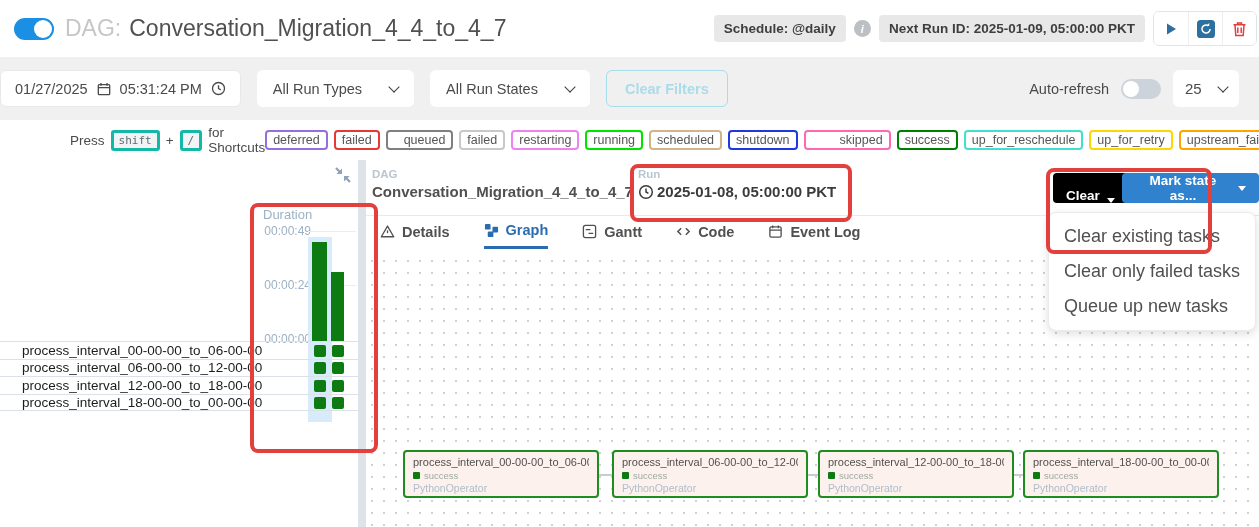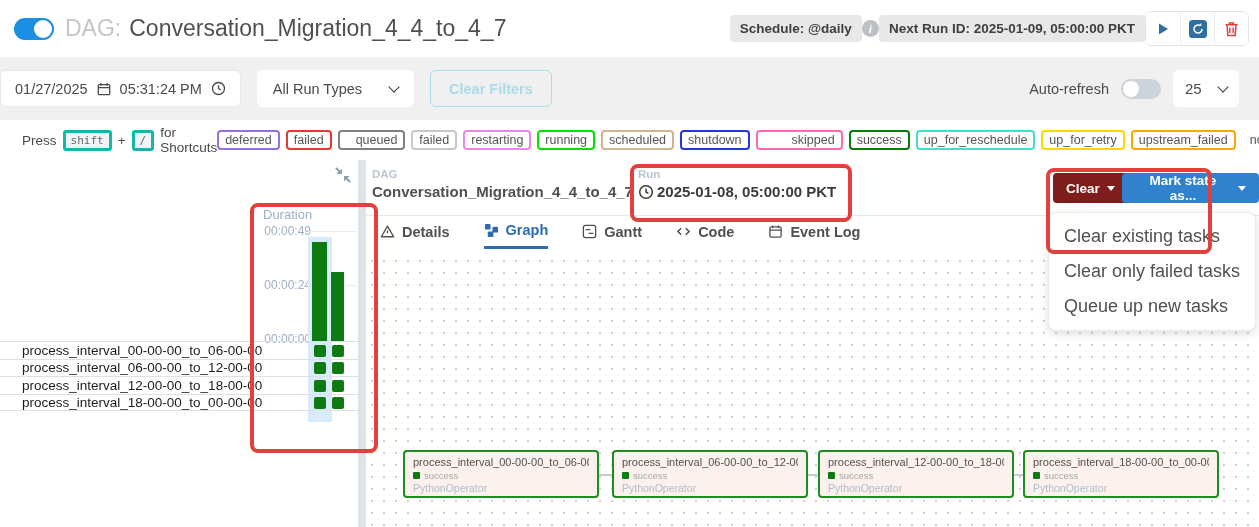--- a/index.html
+++ b/index.html
@@ -6,21 +6,21 @@
   .page{position:relative;width:1259px;height:527px;overflow:hidden;background:#fff;
         font-family:"Liberation Sans",sans-serif;color:#3c3c3c;}
   .abs{position:absolute;}
 
   
   .topbar{left:0;top:0;width:1259px;height:57px;display:flex;align-items:center;padding-left:14px;box-sizing:border-box;}
   .toggle{width:40px;height:22px;border-radius:11px;background:#1a8fe3;position:relative;cursor:pointer;flex:0 0 auto;}
   .toggle .knob{position:absolute;top:2px;right:2px;width:18px;height:18px;border-radius:50%;background:#fff;}
   .dag-label{font-size:23px;color:#c6c6c6;margin-left:11px;}
   .dag-title{font-size:23px;color:#51504f;margin-left:8px;white-space:nowrap;}
-  .topbar-right{margin-left:auto;display:flex;align-items:center;gap:0;padding-right:10px;}
+  .topbar-right{margin-left:auto;display:flex;align-items:center;gap:8px;padding-right:2px;}
   .badge{background:#e8e8e8;color:#3e3e3e;font-weight:bold;font-size:13.5px;padding:6px 10px;border-radius:4px;white-space:nowrap;}
   .info-icon{width:17px;height:17px;border-radius:50%;background:#bcc0c4;color:#fff;font-size:11px;font-weight:bold;
              display:flex;align-items:center;justify-content:center;font-style:italic;}
   .btn-group{display:flex;border:1px solid #e1e5e8;border-radius:6px;background:#fff;overflow:hidden;}
   .btn-group button{width:34px;height:33px;background:#fff;border:none;display:flex;align-items:center;justify-content:center;cursor:pointer;padding:0;}
   .btn-group button + button{border-left:1px solid #eceef0;}
 
   
   .filterbar{left:0;top:57px;width:1259px;height:63px;background:#f0f0f0;display:flex;align-items:center;
              box-sizing:border-box;gap:16px;}
@@ -32,21 +32,21 @@
   .clear-filters{height:37px;border:1px solid #a9dcea;color:#a9dcea;font-weight:bold;font-size:14.5px;border-radius:6px;
                  padding:0 18px;background:transparent;display:flex;align-items:center;cursor:pointer;}
   .filter-right{margin-left:auto;display:flex;align-items:center;gap:12px;padding-right:20px;}
   .autorefresh-label{font-size:14.5px;color:#4a4a4a;}
   .toggle-off{width:40px;height:20px;border-radius:10px;background:#ccd3db;position:relative;cursor:pointer;}
   .toggle-off .knob{position:absolute;top:2px;left:2px;width:16px;height:16px;border-radius:50%;background:#fff;}
   .pagesize{width:66px;padding:0 12px;justify-content:space-between;cursor:pointer;font-size:15px;}
 
   
   .legendrow{left:0;top:120px;width:1259px;height:40px;display:flex;align-items:center;padding:0 10px 0 22px;box-sizing:border-box;}
-  .shortcuts{display:flex;align-items:center;gap:6px;font-size:13.5px;color:#4a4a4a;}
+  .shortcuts{display:flex;align-items:center;gap:6px;font-size:13.5px;color:#4a4a4a;margin-left:48px;}
   kbd{background:#f1f3f5;border:3px solid #14b8a6;border-radius:3px;font-family:"DejaVu Sans Mono",monospace;
       font-size:11px;color:#5f6a75;padding:1px 5px;}
   .legend{margin-left:auto;display:flex;align-items:center;gap:6px;}
   .lg{border:2px solid #999;border-radius:4px;background:#fff;color:#555;font-size:12.5px;padding:1px 6px;cursor:pointer;white-space:nowrap;}
   .lg.no-border{border-color:transparent;background:transparent;}
 
   
   .duration-label{left:263px;top:207px;font-size:13px;color:#9db0c4;}
   .axis{left:255px;width:56px;text-align:right;font-size:12px;color:#9db0c4;}
   .gridline{height:1px;background:#e8eef3;left:308px;width:48px;}
@@ -64,21 +64,21 @@
   
   .mini-label{font-size:11.5px;font-weight:bold;color:#b9c6d2;}
   .panel-dag{left:372px;top:168px;}
   .panel-dag .name{font-size:15px;font-weight:bold;color:#51504f;margin-top:3px;white-space:nowrap;}
   .panel-run{left:638px;top:168px;}
   .runval{display:flex;align-items:center;gap:3px;margin-top:3px;font-size:15px;font-weight:bold;color:#3b3b3b;white-space:nowrap;}
   .hdr-border{left:366px;top:215px;width:893px;height:1px;background:#e7eaed;}
   .btn{height:30px;border:none;border-radius:4px;color:#fff;font-weight:bold;font-size:13.5px;
        display:flex;align-items:center;gap:7px;padding:0 13px;cursor:pointer;font-family:inherit;}
   .btn .caret{width:0;height:0;border-left:4px solid transparent;border-right:4px solid transparent;border-top:5px solid #fff;}
-  .btn-clear{left:1053px;top:173px;background:#7f1d1d;}
+  .btn-clear{left:1053px;top:173px;background:#000000;align-items:flex-end;}
   .btn-mark{left:1122px;top:173px;background:#3182ce;}
 
   .tabs{left:380px;top:222px;display:flex;gap:34px;}
   .tab{display:flex;align-items:center;gap:7px;font-size:14.5px;font-weight:bold;color:#51504f;
        padding-bottom:8px;cursor:pointer;}
   .tab.active{color:#2b6cb0;border-bottom:3px solid #2b6cb0;}
   .tab svg{display:block;}
 
   .menu{left:1048px;top:212px;min-width:170px;background:#fff;border:1px solid #ebebeb;border-radius:8px;
         box-shadow:0 3px 10px rgba(0,0,0,.13);padding:6px 0;z-index:30;}
@@ -145,20 +145,24 @@
       <span>05:31:24 PM</span>
       <svg width="15" height="15" viewBox="0 0 16 16" fill="none" stroke="#4a4a4a" stroke-width="1.4">
           <circle cx="8" cy="8" r="6.4"></circle>
           <path d="M8 4.4V8l2.4 1.5"></path>
         </svg>
     </div>
     <div class="ctrl select">
       <span>All Run Types</span>
       <span class="chev"></span>
     </div>
+    <div class="ctrl select">
+      <span>All Run States</span>
+      <span class="chev"></span>
+    </div>
     <button class="clear-filters">Clear Filters</button>
     <div class="filter-right">
       <span class="autorefresh-label">Auto-refresh</span>
       <div class="toggle-off">
           <div class="knob"></div>
         </div>
       <div class="ctrl pagesize">
         <span>25</span>
         <span class="chev"></span>
       </div>

